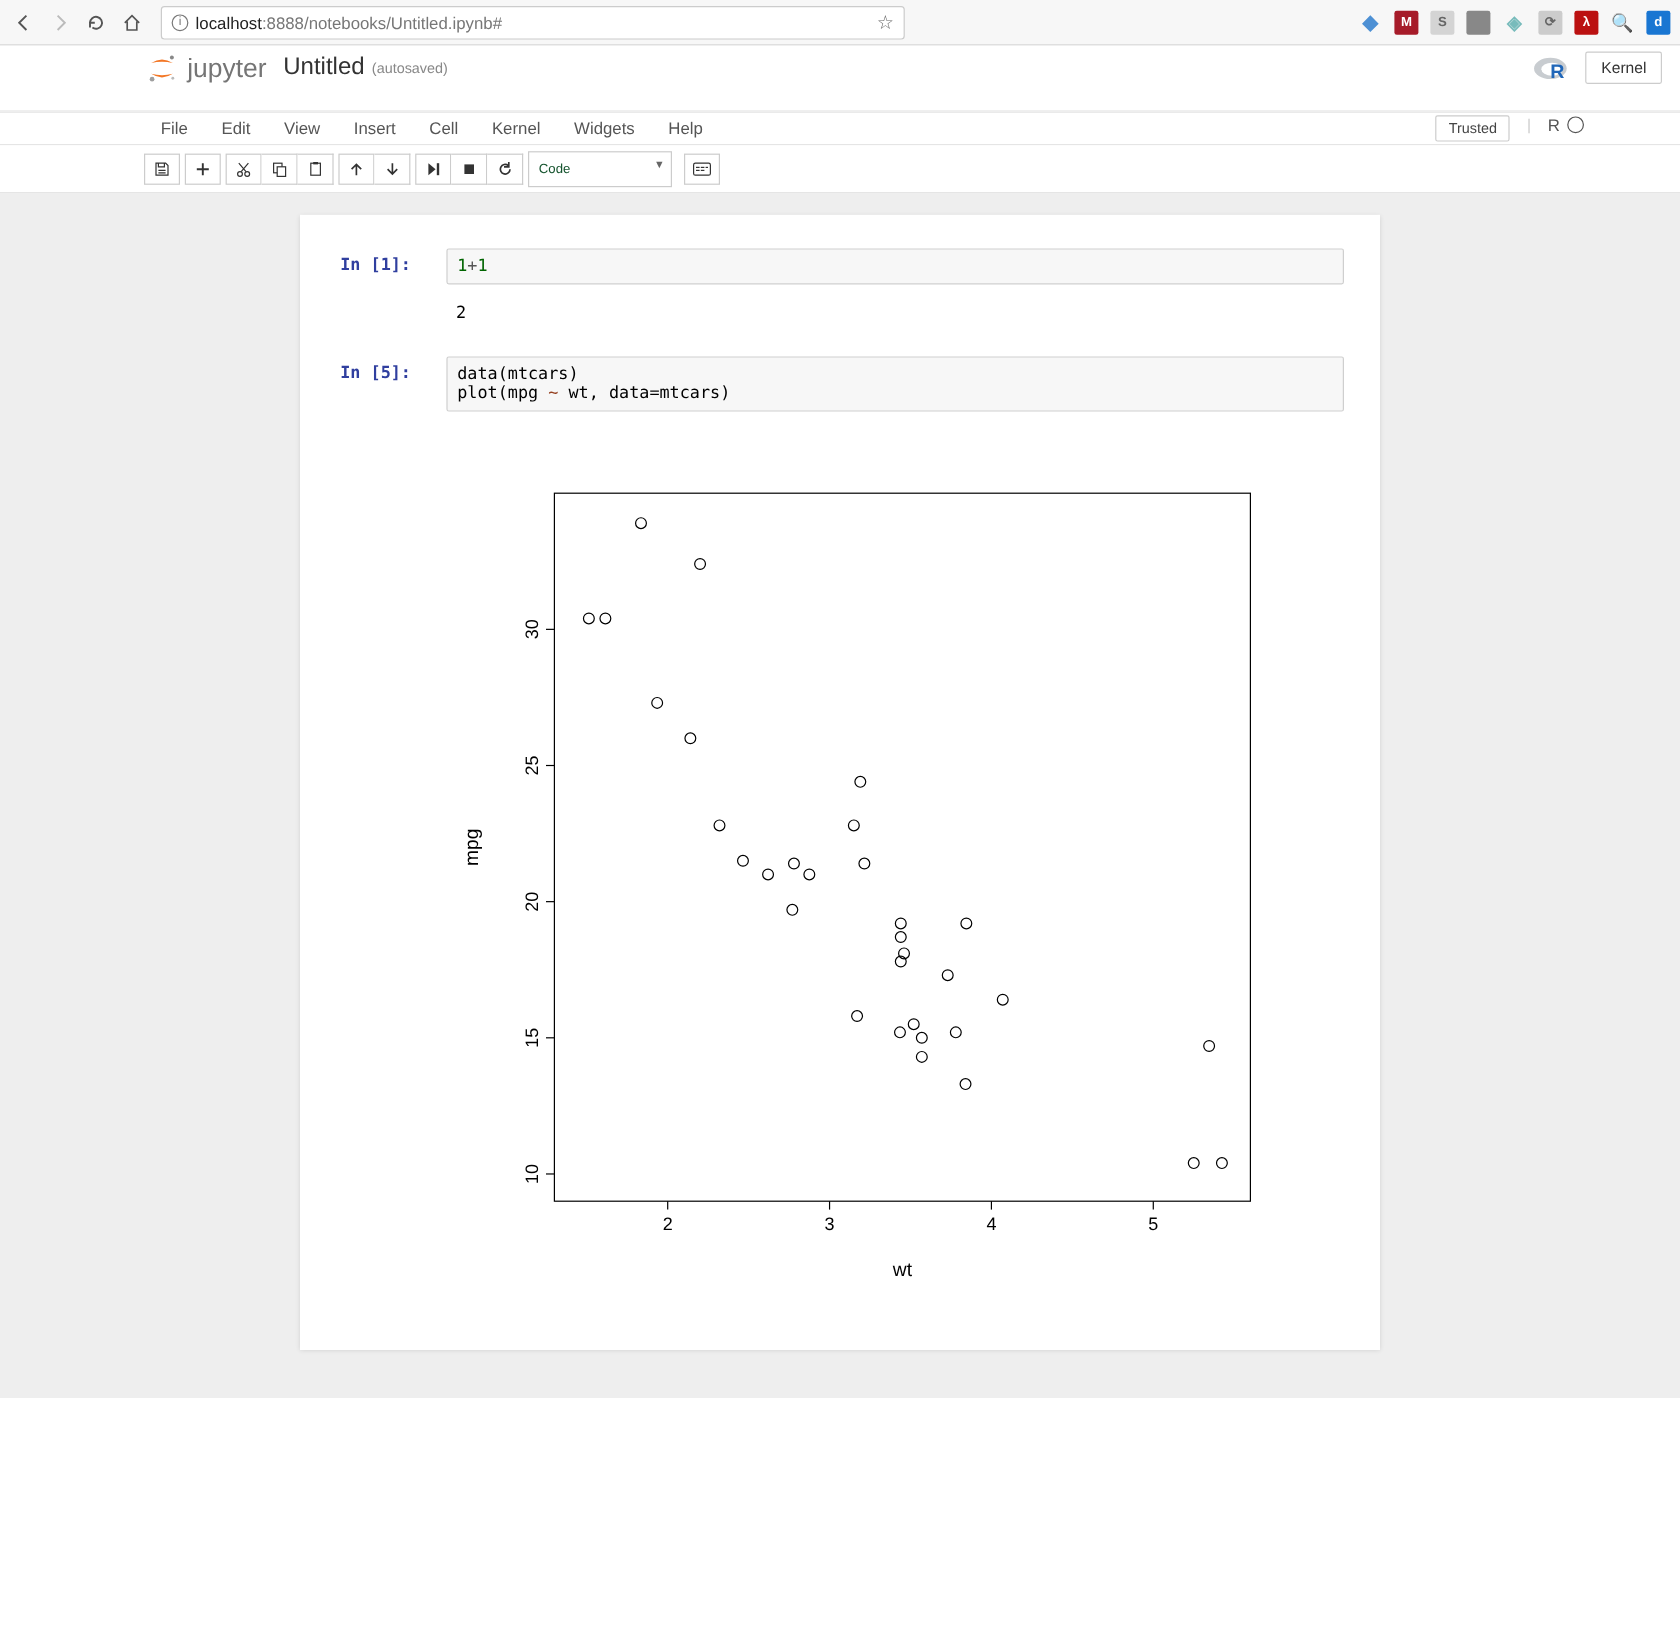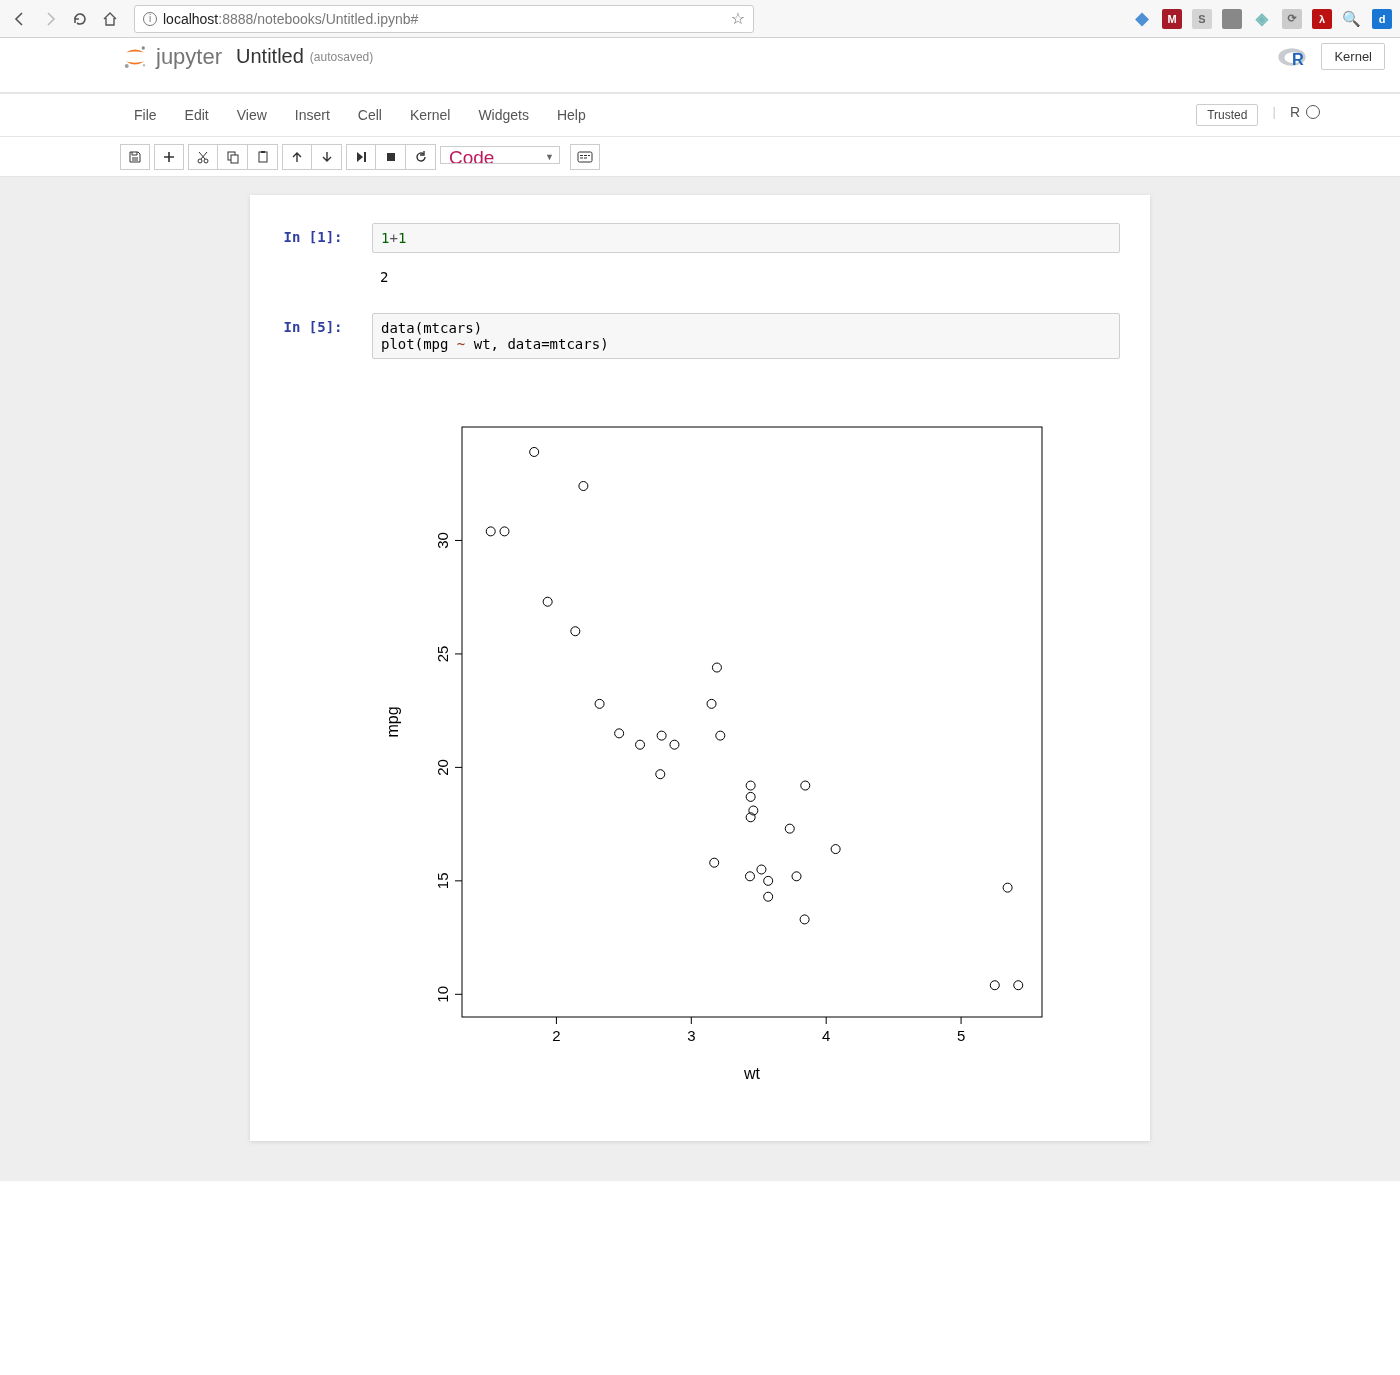--- a/index.html
+++ b/index.html
@@ -16,31 +16,31 @@
 .page-wrap { background: #eee; padding-bottom: 40px; }
 .header { background: #fff; height: 55px; display: flex; align-items: center; padding: 0 15px 17px 120px; border-bottom: 1px solid #e5e5e5; }
 .jupyter-logo { display: flex; align-items: center; gap: 6px; }
 .logo-svg { width: 30px; height: 30px; }
 .logo-text { font-size: 22px; color: #757575; font-weight: 400; }
 .nb-title { font-size: 20px; color: #333; margin-left: 14px; }
 .autosave { font-size: 12px; color: #888; margin-left: 6px; }
 .header-right { margin-left: auto; display: flex; align-items: center; gap: 10px; }
 .r-logo { width: 34px; height: 28px; }
 .logout-btn { border: 1px solid #ccc; background: #fff; padding: 5px 12px; border-radius: 2px; font-size: 13px; color: #333; cursor: pointer; }
-.menubar { background: #fff; height: 44px; display: flex; align-items: center; padding: 0 0 0 120px; border-top: 1px solid #e5e5e5; border-bottom: 1px solid #e5e5e5; }
+.menubar { background: #fff; height: 28px; display: flex; align-items: center; padding: 0 0 0 120px; border-top: 1px solid #e5e5e5; border-bottom: 1px solid #e5e5e5; }
 .menu-item { padding: 6px 14px; color: #555; font-size: 14px; cursor: pointer; }
 .menubar-right { margin-left: auto; display: flex; align-items: flex-start; gap: 14px; padding-right: 80px; }
 .trusted { border: 1px solid #ccc; padding: 3px 10px; font-size: 12px; color: #444; border-radius: 2px; background: #fff; }
 .kernel-ind { display: flex; align-items: center; gap: 6px; color: #555; font-size: 14px; }
 .kernel-circle { width: 14px; height: 14px; border: 1.5px solid #555; border-radius: 50%; }
 .toolbar { background: #fff; height: 40px; display: flex; align-items: center; padding: 0 0 0 120px; border-bottom: 1px solid #e5e5e5; gap: 4px; }
 .tb-group { display: flex; }
 .tb-btn { width: 30px; height: 26px; border: 1px solid #ccc; background: #fff; display: flex; align-items: center; justify-content: center; color: #333; cursor: pointer; }
 .tb-group .tb-btn + .tb-btn { border-left: none; }
-.tb-select { height: 18px; border: 1px solid #ccc; background: #fff; padding: 0 22px 0 8px; font-size: 19px; color: #be185d; appearance: none; position: relative; min-width: 120px; }
+.tb-select { height: 30px; border: 1px solid #ccc; background: #fff; padding: 0 22px 0 8px; font-size: 11px; color: #14532d; appearance: none; position: relative; min-width: 120px; }
 .select-wrap { position: relative; display: inline-block; }
 .select-wrap::after { content: "▼"; position: absolute; right: 6px; top: 6px; font-size: 9px; color: #666; pointer-events: none; }
 .notebook-area { background: #fff; width: 900px; margin: 18px auto 0; padding: 24px 0 40px; box-shadow: 0 1px 4px rgba(0,0,0,0.12); }
 .cell { display: flex; padding: 4px 12px; }
 .prompt { width: 110px; text-align: center; padding: 6px 8px 0 0; font-family: monospace; font-size: 14px; color: #303F9F; flex-shrink: 0; }
 .in-label { color: #303F9F; font-weight: bold;}
 .cell-body { flex: 1; margin-right: 18px; }
 .code-box { border: 1px solid #cfcfcf; background: #f7f7f7; padding: 6px 8px; font-family: monospace; font-size: 14px; border-radius: 2px; white-space: pre; color: #000; }
 .output-text { font-family: monospace; font-size: 14px; padding: 8px 8px 8px 8px; color: #000; }
 .tok-num { color: #006400; }

